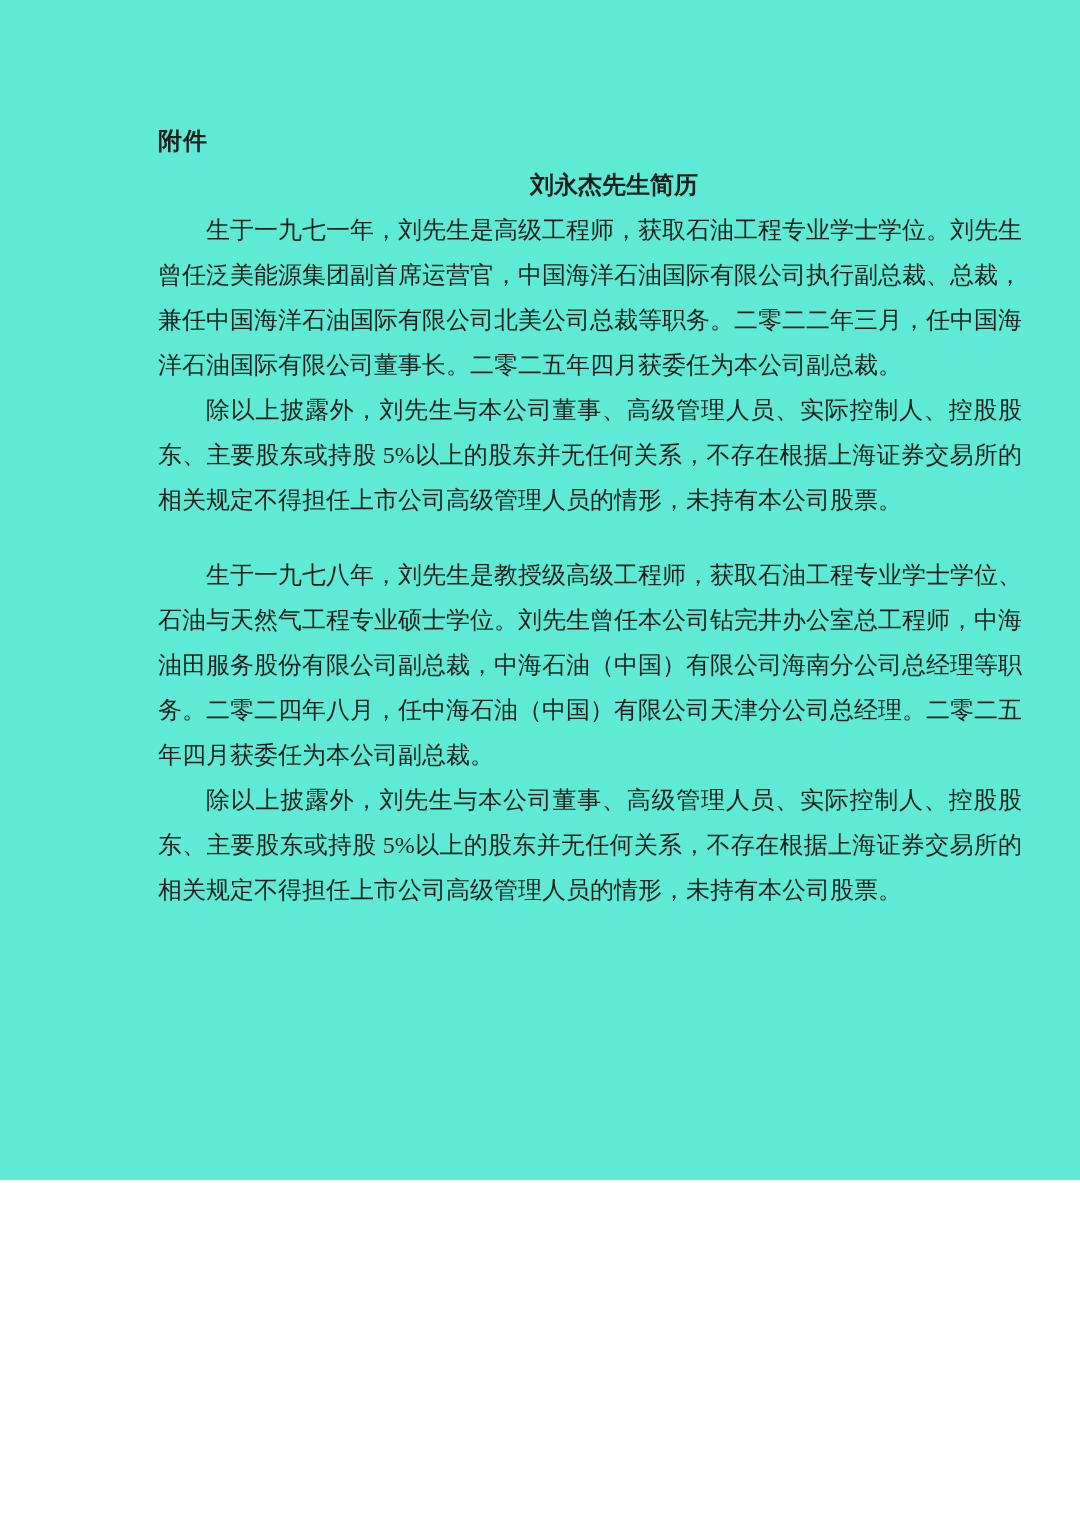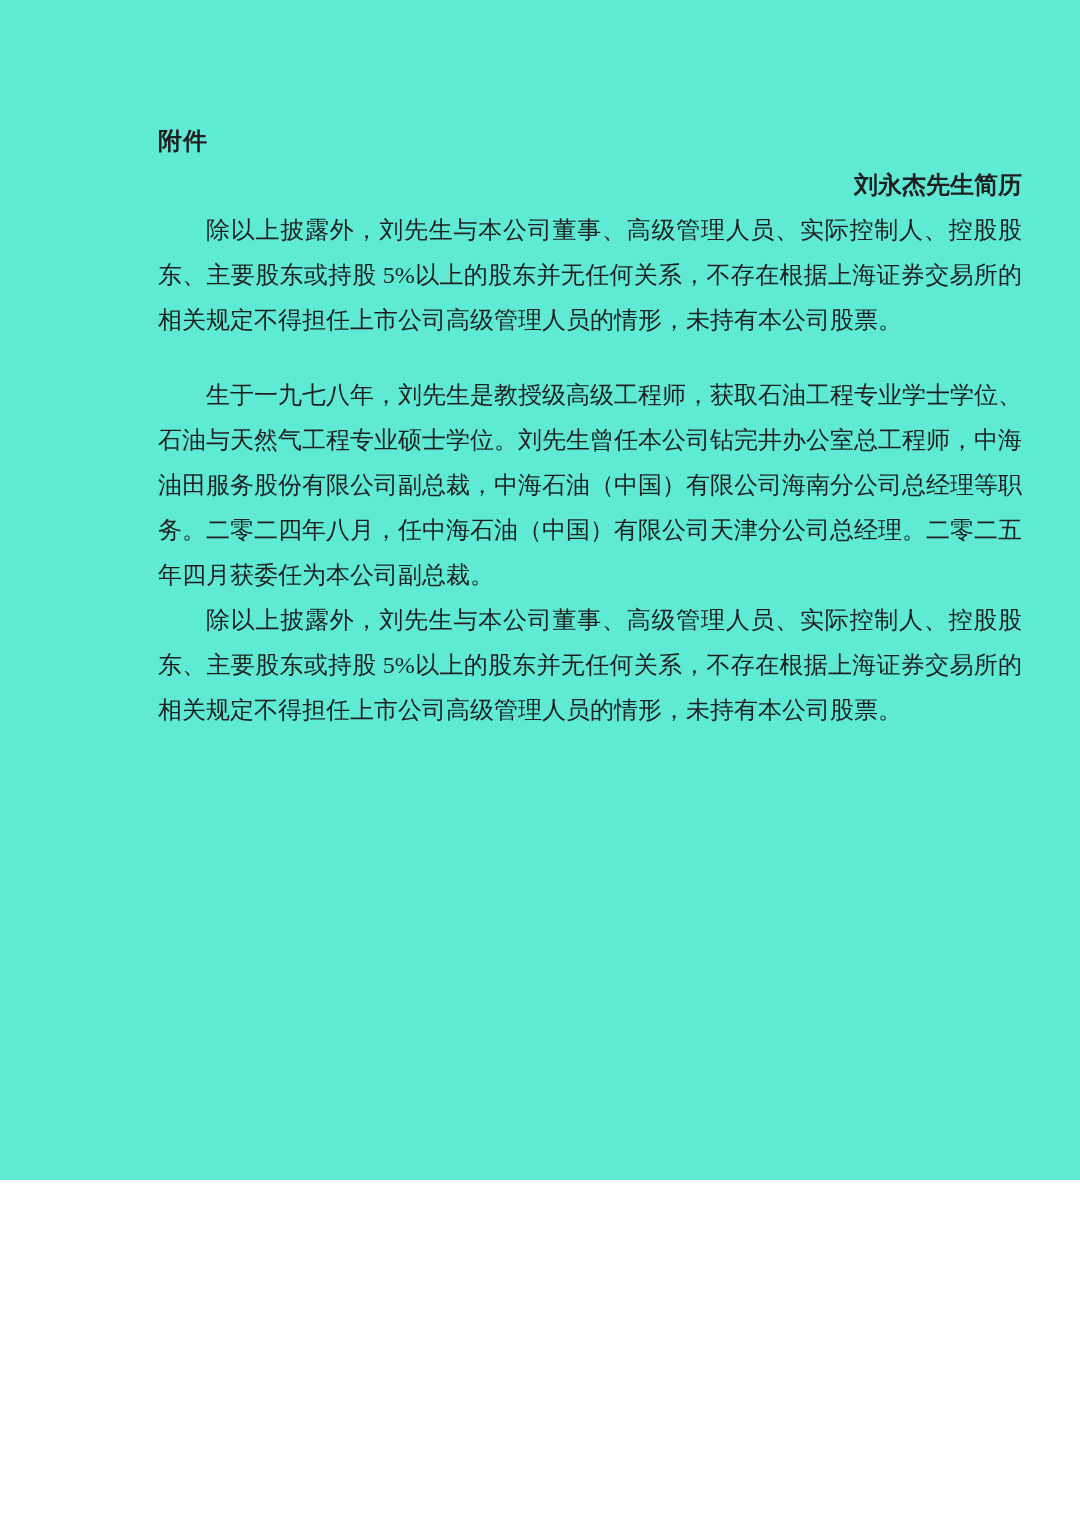--- a/index.html
+++ b/index.html
@@ -27,40 +27,41 @@
     font-weight: 700;
     text-align: left;
     letter-spacing: 1px;
   }
   .bio-section { margin: 0; }
   .bio-section.second { margin-top: 30px; }
   .bio-heading {
     font-size: 24px;
     font-weight: 700;
     text-indent: 2em;
-    text-align: right;
+    text-align: center;
     line-height: 45px;
   }
   .bio-para {
     text-indent: 2em;
     text-align: justify;
   }
   
   .bio-para { text-align-last: left; }
 </style>
 </head>
 <body>
 
 <div class="page">
   <div class="content">
 
     <div class="attachment-label">附件</div>
 
     <section class="bio-section">
       <h2 class="bio-heading">刘永杰先生简历</h2>
+      <p class="bio-para">生于一九七一年，刘先生是高级工程师，获取石油工程专业学士学位。刘先生曾任泛美能源集团副首席运营官，中国海洋石油国际有限公司执行副总裁、总裁，兼任中国海洋石油国际有限公司北美公司总裁等职务。二零二二年三月，任中国海洋石油国际有限公司董事长。二零二五年四月获委任为本公司副总裁。</p>
       <p class="bio-para">除以上披露外，刘先生与本公司董事、高级管理人员、实际控制人、控股股东、主要股东或持股 5%以上的股东并无任何关系，不存在根据上海证券交易所的相关规定不得担任上市公司高级管理人员的情形，未持有本公司股票。</p>
     </section>
 
     <section class="bio-section second">
       <p class="bio-para">生于一九七八年，刘先生是教授级高级工程师，获取石油工程专业学士学位、石油与天然气工程专业硕士学位。刘先生曾任本公司钻完井办公室总工程师，中海油田服务股份有限公司副总裁，中海石油（中国）有限公司海南分公司总经理等职务。二零二四年八月，任中海石油（中国）有限公司天津分公司总经理。二零二五年四月获委任为本公司副总裁。</p>
       <p class="bio-para">除以上披露外，刘先生与本公司董事、高级管理人员、实际控制人、控股股东、主要股东或持股 5%以上的股东并无任何关系，不存在根据上海证券交易所的相关规定不得担任上市公司高级管理人员的情形，未持有本公司股票。</p>
     </section>
 
   </div>
 </div>

